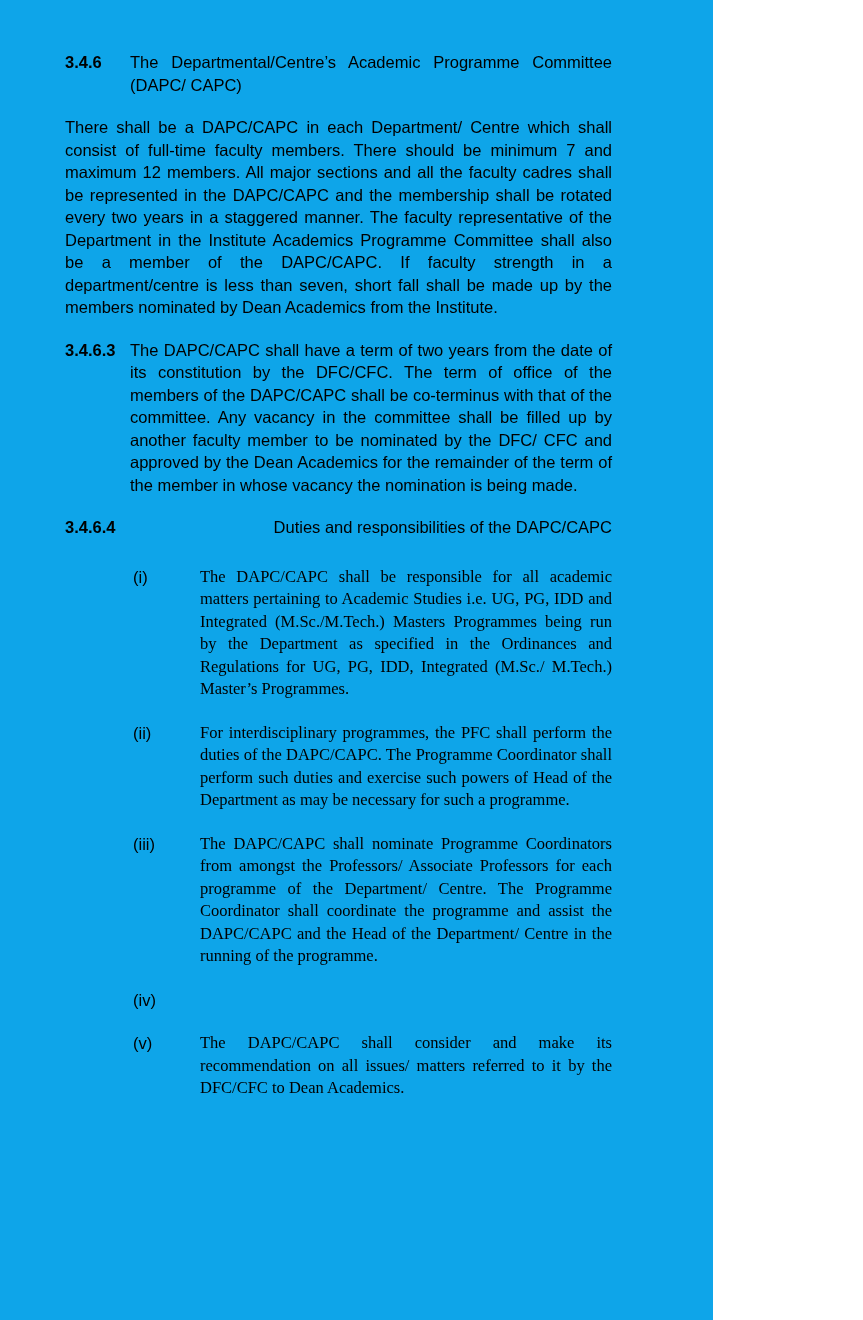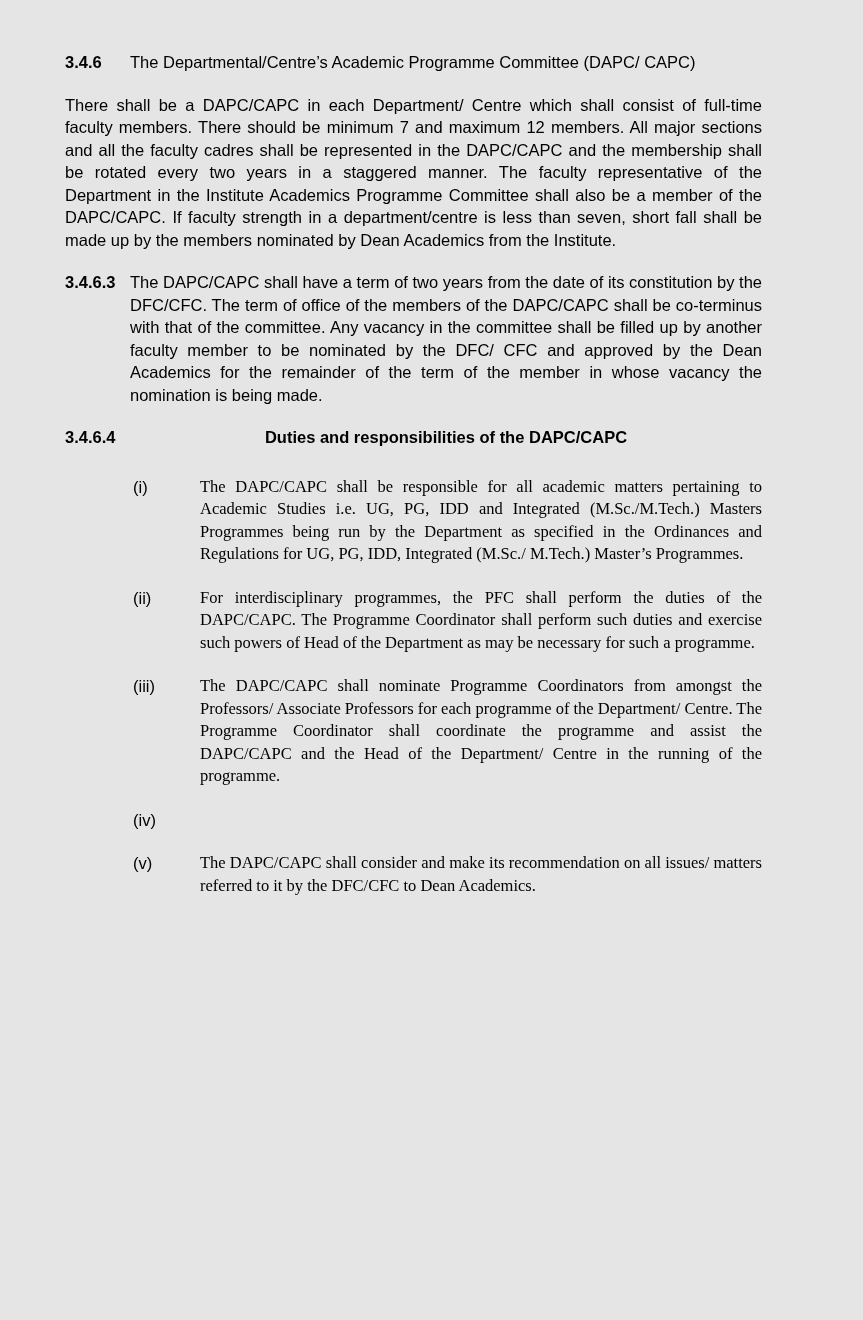--- a/index.html
+++ b/index.html
@@ -11,46 +11,46 @@
     width: 863px;
     height: 1320px;
     color: #000000;
     font-family: "Liberation Sans", sans-serif;
     font-size: 16.5px;
     line-height: 22.5px;
     overflow: hidden;
   }
   .page {
     box-sizing: border-box;
-    width: 863px;
+    width: 713px;
     height: 1320px;
     padding: 51px 101px 0 65px;
-    background: #e5e5e5;
+    background: #0ea5e9;
   }
   .para {
     display: flex;
     margin: 0 0 20px 0;
   }
   .para .num {
     flex: 0 0 65px;
     font-weight: bold;
   }
   .para .body {
     flex: 1;
     text-align: justify;
   }
   .para.heading .body {
     font-weight: normal;
   }
   .para.subheading {
     margin-bottom: 27px;
   }
   .para.subheading .body {
-    font-weight: bold;
-    text-align: center;
+    font-weight: normal;
+    text-align: right;
   }
   .duties {
     margin-left: 68px;
   }
   .duty {
     display: flex;
     margin: 0 0 21px 0;
   }
   .duty .marker {
     flex: 0 0 67px;

